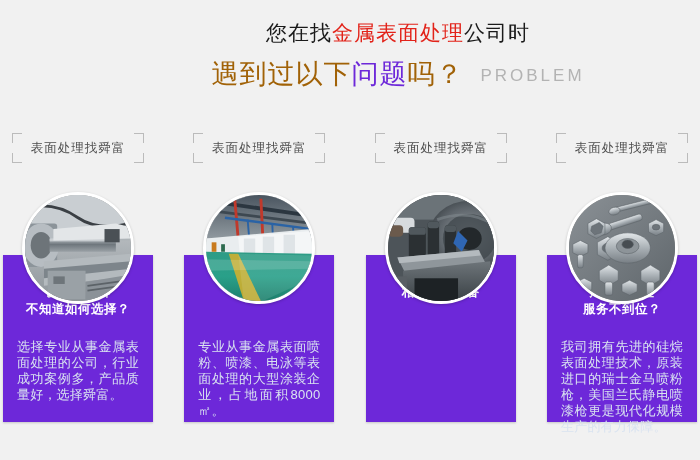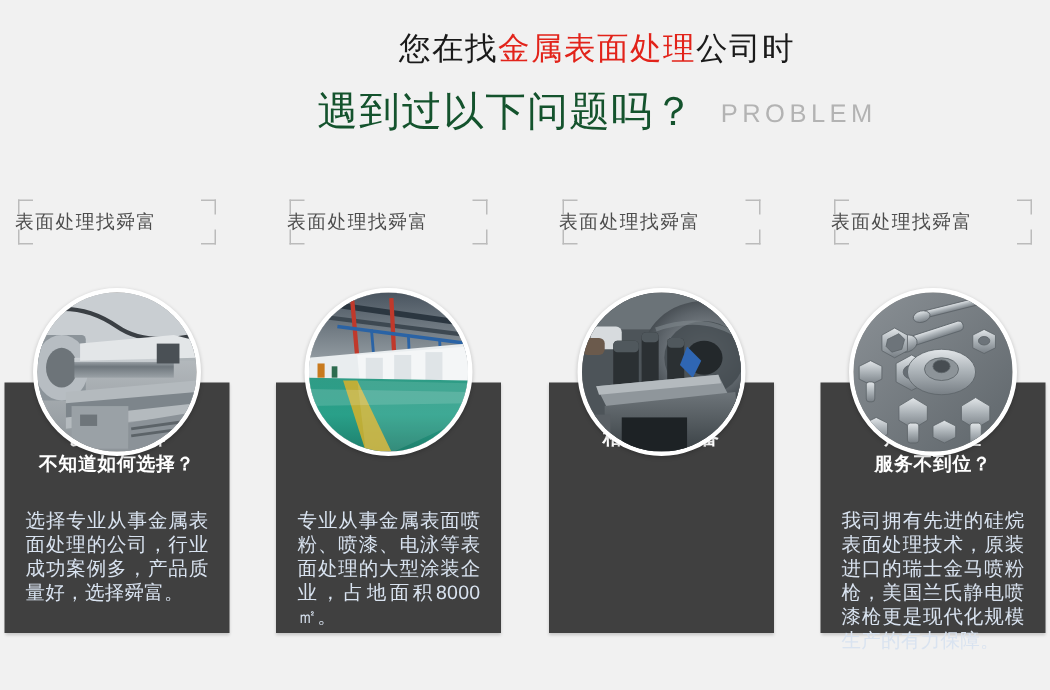--- a/index.html
+++ b/index.html
@@ -41,22 +41,22 @@
   .headline-1 .hl-red { color: #e2231a; }
   .headline-2 {
     margin-top: 9px;
     font-size: 27px;
     line-height: 34px;
     letter-spacing: 1px;
     white-space: nowrap;
     color: #1c5aa8;
     font-weight: normal;
   }
-  .headline-2 .hl-blue { color: #14532d; }
-  .headline-2 .hl-red { color: #14532d; }
+  .headline-2 .hl-blue { color: #a16207; }
+  .headline-2 .hl-red { color: #6d28d9; }
   .headline-2 .hl-en {
     color: #b3b3b3;
     font-size: 17px;
     letter-spacing: 3px;
     margin-left: 17px;
     vertical-align: 2px;
   }
 
   
   .cards {
@@ -75,20 +75,21 @@
   }
 
   
   .tag {
     position: relative;
     height: 28px;
     margin: 0 auto 8px auto;
     width: 136px;
     display: flex;
     align-items: center;
+    justify-content: center;
   }
   .tag-text {
     font-size: 12.5px;
     color: #4d4d4d;
     letter-spacing: 1px;
     white-space: nowrap;
   }
   .tag-corner {
     position: absolute;
     width: 9px;
@@ -102,21 +103,21 @@
   .tag-corner.bl { bottom: -1px; left: 2px;  border-bottom-width: 1px; border-left-width: 1px; }
   .tag-corner.br { bottom: -1px; right: 2px; border-bottom-width: 1px; border-right-width: 1px; }
 
   
   .panel {
     position: absolute;
     top: 121px;
     left: 0;
     width: 150px;
     height: 167px;
-    background: #404040;
+    background: #6d28d9;
     box-shadow: 0 1px 2px rgba(0,0,0,0.18);
   }
   .panel-title {
     position: absolute;
     top: 29px;
     left: 0;
     width: 150px;
     text-align: center;
     color: #ffffff;
     font-size: 12.5px;

